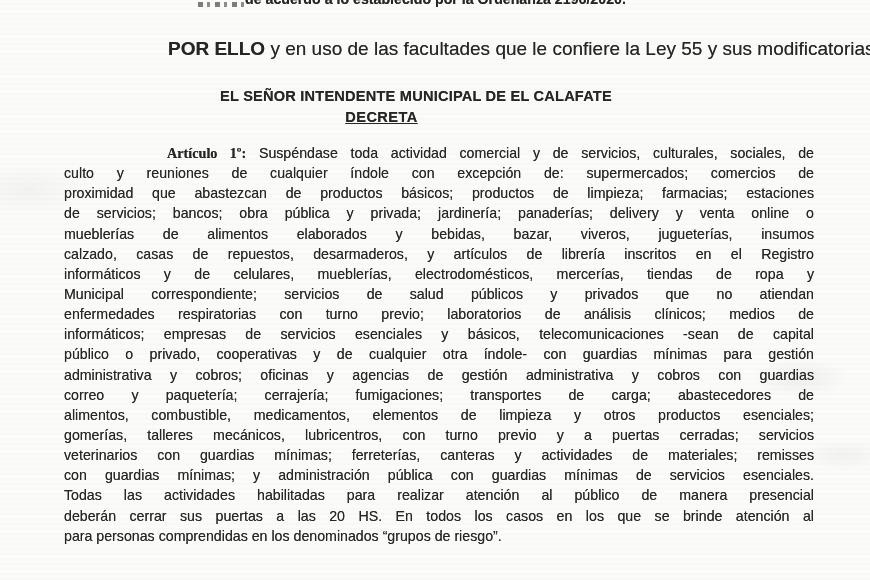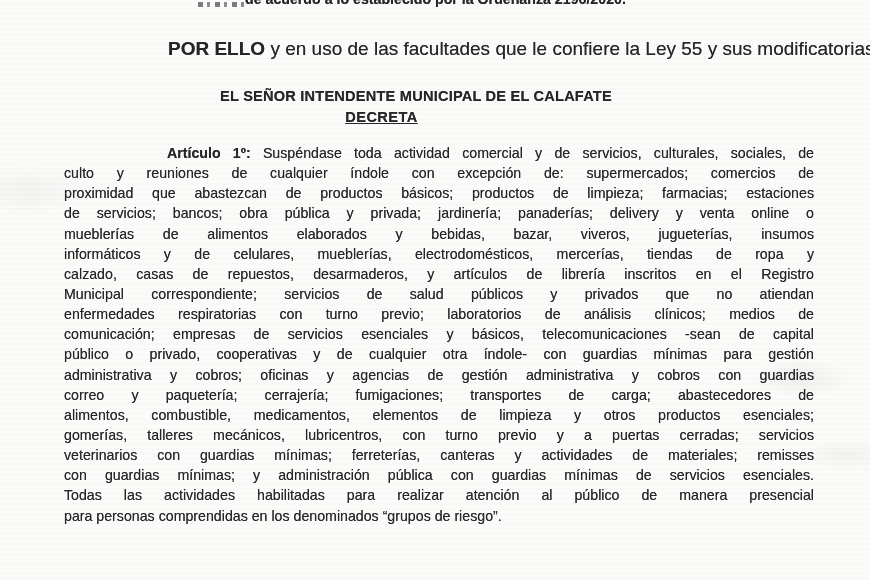--- a/index.html
+++ b/index.html
@@ -94,21 +94,21 @@
     text-align: justify;
     text-align-last: justify;
   }
   .first-line {
     text-indent: 103px;
   }
   .last-line {
     white-space: normal;
     text-align: left;
   }
-  .bold { font-weight: bold; }
+  .bold { font-weight: bold; font-family: Liberation Serif, serif; }
 </style>
 </head>
 <body>
 
 <div class="top-dashes"></div>
 <div class="top-clip ink">
   <span class="frag">de acuerdo a lo establecido por la Ordenanza 2196/2020.</span>
 </div>
 
 <div class="porello ink">
@@ -122,28 +122,29 @@
 
 <div class="article ink">
   <div class="line justify first-line">
     <span class="bold">Artículo 1º:</span><span> Suspéndase toda actividad comercial y de servicios, culturales, sociales, de</span>
   </div>
   <div id="article-lines">
       <div class="line justify">culto y reuniones de cualquier índole con excepción de: supermercados; comercios de</div>
       <div class="line justify">proximidad que abastezcan de productos básicos; productos de limpieza; farmacias; estaciones</div>
       <div class="line justify">de servicios; bancos; obra pública y privada; jardinería; panaderías; delivery y venta online o</div>
       <div class="line justify">mueblerías de alimentos elaborados y bebidas, bazar, viveros, jugueterías, insumos</div>
+      <div class="line justify">calzado, casas de repuestos, desarmaderos, y artículos de librería inscritos en el Registro</div>
       <div class="line justify">informáticos y de celulares, mueblerías, electrodomésticos, mercerías, tiendas de ropa y</div>
-      <div class="line justify">calzado, casas de repuestos, desarmaderos, y artículos de librería inscritos en el Registro</div>
       <div class="line justify">Municipal correspondiente; servicios de salud públicos y privados que no atiendan</div>
       <div class="line justify">enfermedades respiratorias con turno previo; laboratorios de análisis clínicos; medios de</div>
-      <div class="line justify">comunicación; empresas de servicios esenciales y básicos, telecomunicaciones -sean de capital</div>
+      <div class="line justify">informáticos; empresas de servicios esenciales y básicos, telecomunicaciones -sean de capital</div>
       <div class="line justify">público o privado, cooperativas y de cualquier otra índole- con guardias mínimas para gestión</div>
       <div class="line justify">administrativa y cobros; oficinas y agencias de gestión administrativa y cobros con guardias</div>
       <div class="line justify">correo y paquetería; cerrajería; fumigaciones; transportes de carga; abastecedores de</div>
       <div class="line justify">alimentos, combustible, medicamentos, elementos de limpieza y otros productos esenciales;</div>
       <div class="line justify">gomerías, talleres mecánicos, lubricentros, con turno previo y a puertas cerradas; servicios</div>
       <div class="line justify">veterinarios con guardias mínimas; ferreterías, canteras y actividades de materiales; remisses</div>
       <div class="line justify">con guardias mínimas; y administración pública con guardias mínimas de servicios esenciales.</div>
       <div class="line justify">Todas las actividades habilitadas para realizar atención al público de manera presencial</div>
+      <div class="line justify">deberán cerrar sus puertas a las 20 HS. En todos los casos en los que se brinde atención al</div>
       <div class="line last-line">para personas comprendidas en los denominados “grupos de riesgo”.</div>
     </div>
 </div>
 
 </body></html>

